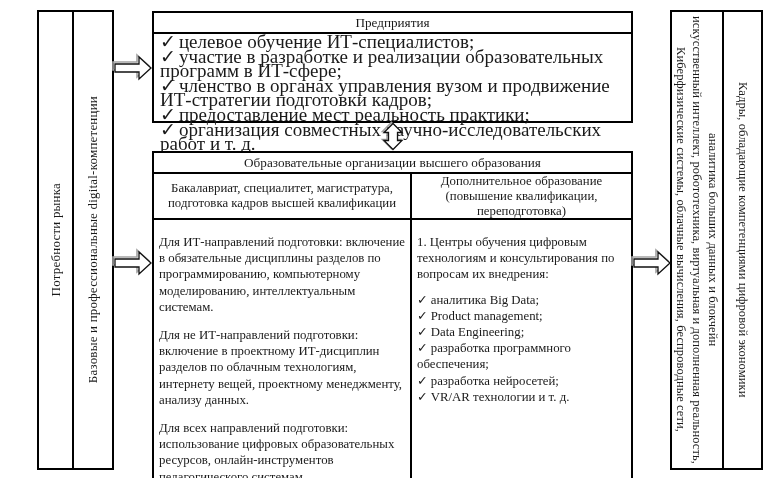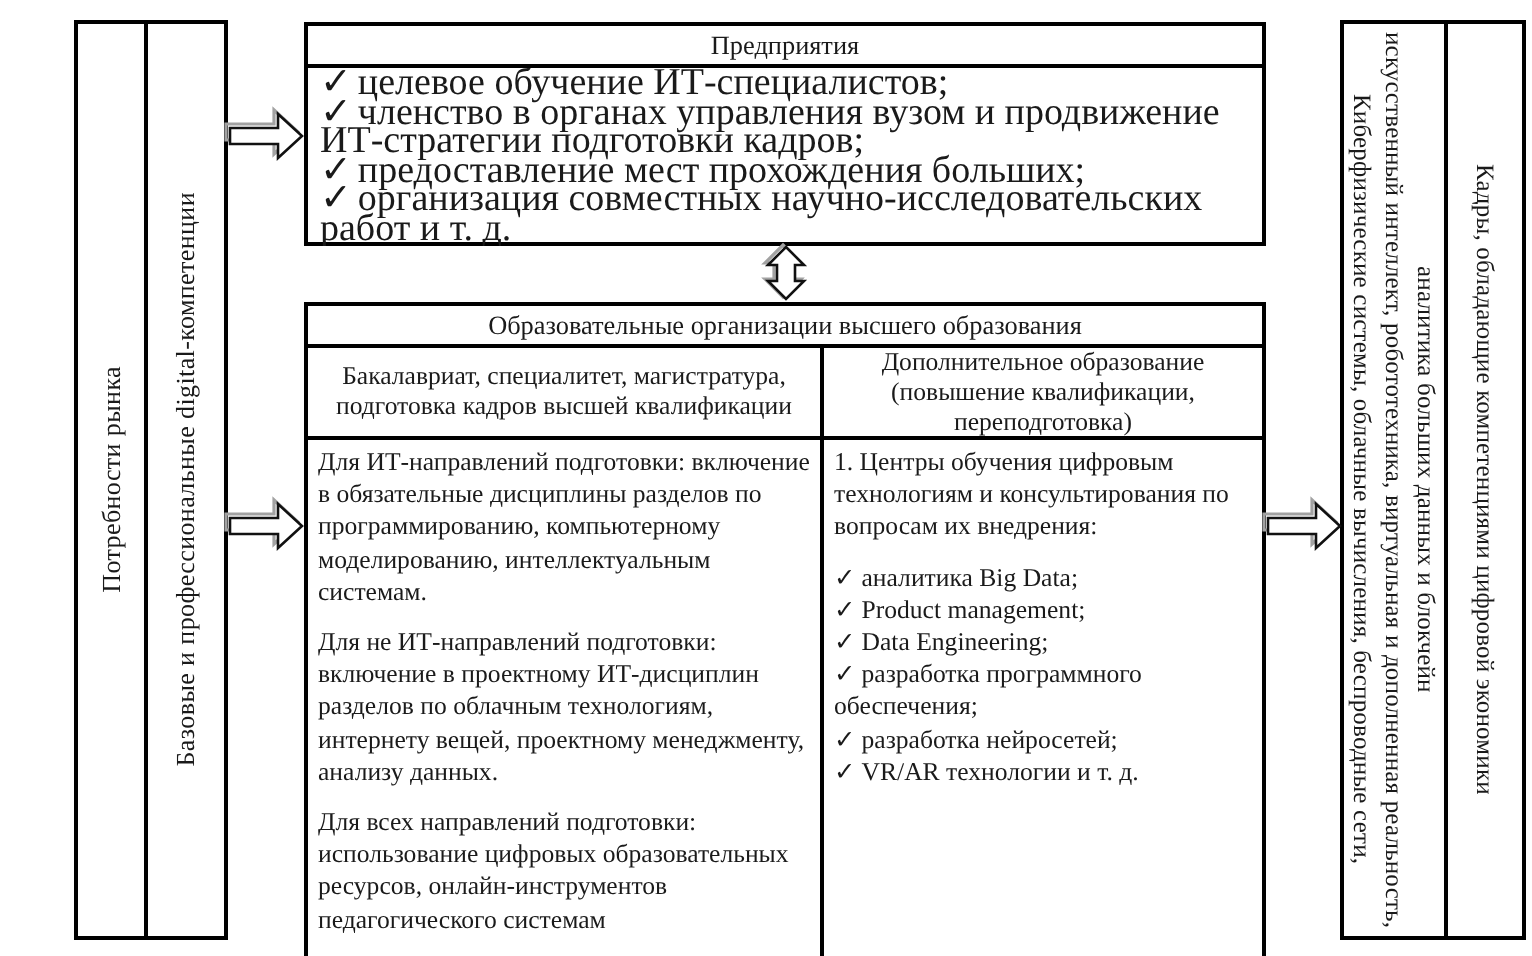--- a/index.html
+++ b/index.html
@@ -69,21 +69,21 @@
     font-size:12.8px;line-height:15px;
     padding:0 8px;
     overflow:hidden;
   }
   .col-left{border-right:2px solid #000;}
   .cell-body{
     padding:2px 5px 0 5px;
     font-size:12.8px;line-height:16.2px;
     overflow:hidden;
   }
-  .cell-body p{margin:1px 0 9px 0;}
+  .cell-body p{margin:12px 0 9px 0;}
   .cell-body p:last-child{margin-bottom:0;}
   .intro-para{margin:0;}
 
   
   .arrow{position:absolute;overflow:visible;}
   .arrow path.sh{fill:none;stroke:#a2a2a2;stroke-width:1.6px;}
   .arrow path.mn{fill:#fff;stroke:#111;stroke-width:1.3px;}
 </style>
 </head>
 <body>
@@ -96,22 +96,23 @@
     </div>
     <div class="vcell">
       <span class="vtext-ccw">Базовые и профессиональные digital-компетенции</span>
     </div>
   </div>
 
   <div class="box top-block">
     <div class="block-title">Предприятия</div>
     <div class="block-body">
         <div class="check-item"><span class="check">✓</span><span>целевое обучение ИТ-специалистов;</span></div>
+        <div class="check-item"><span class="check">✓</span><span>участие в разработке и реализации образовательных программ в ИТ-сфере;</span></div>
         <div class="check-item"><span class="check">✓</span><span>членство в органах управления вузом и продвижение ИТ-стратегии подготовки кадров;</span></div>
-        <div class="check-item"><span class="check">✓</span><span>предоставление мест прохождения больших;</span></div>
+        <div class="check-item"><span class="check">✓</span><span>предоставление мест реальность практики;</span></div>
         <div class="check-item"><span class="check">✓</span><span>организация совместных научно-исследовательских работ и т. д.</span></div>
       </div>
   </div>
 
   <div class="box mid-block">
     <div class="block-title">Образовательные организации высшего образования</div>
     <div class="mid-grid">
       <div class="subheader col-left">Бакалавриат, специалитет, магистратура, подготовка кадров высшей квалификации</div>
       <div class="subheader">Дополнительное образование (повышение квалификации, переподготовка)</div>
       <div class="cell-body col-left">

